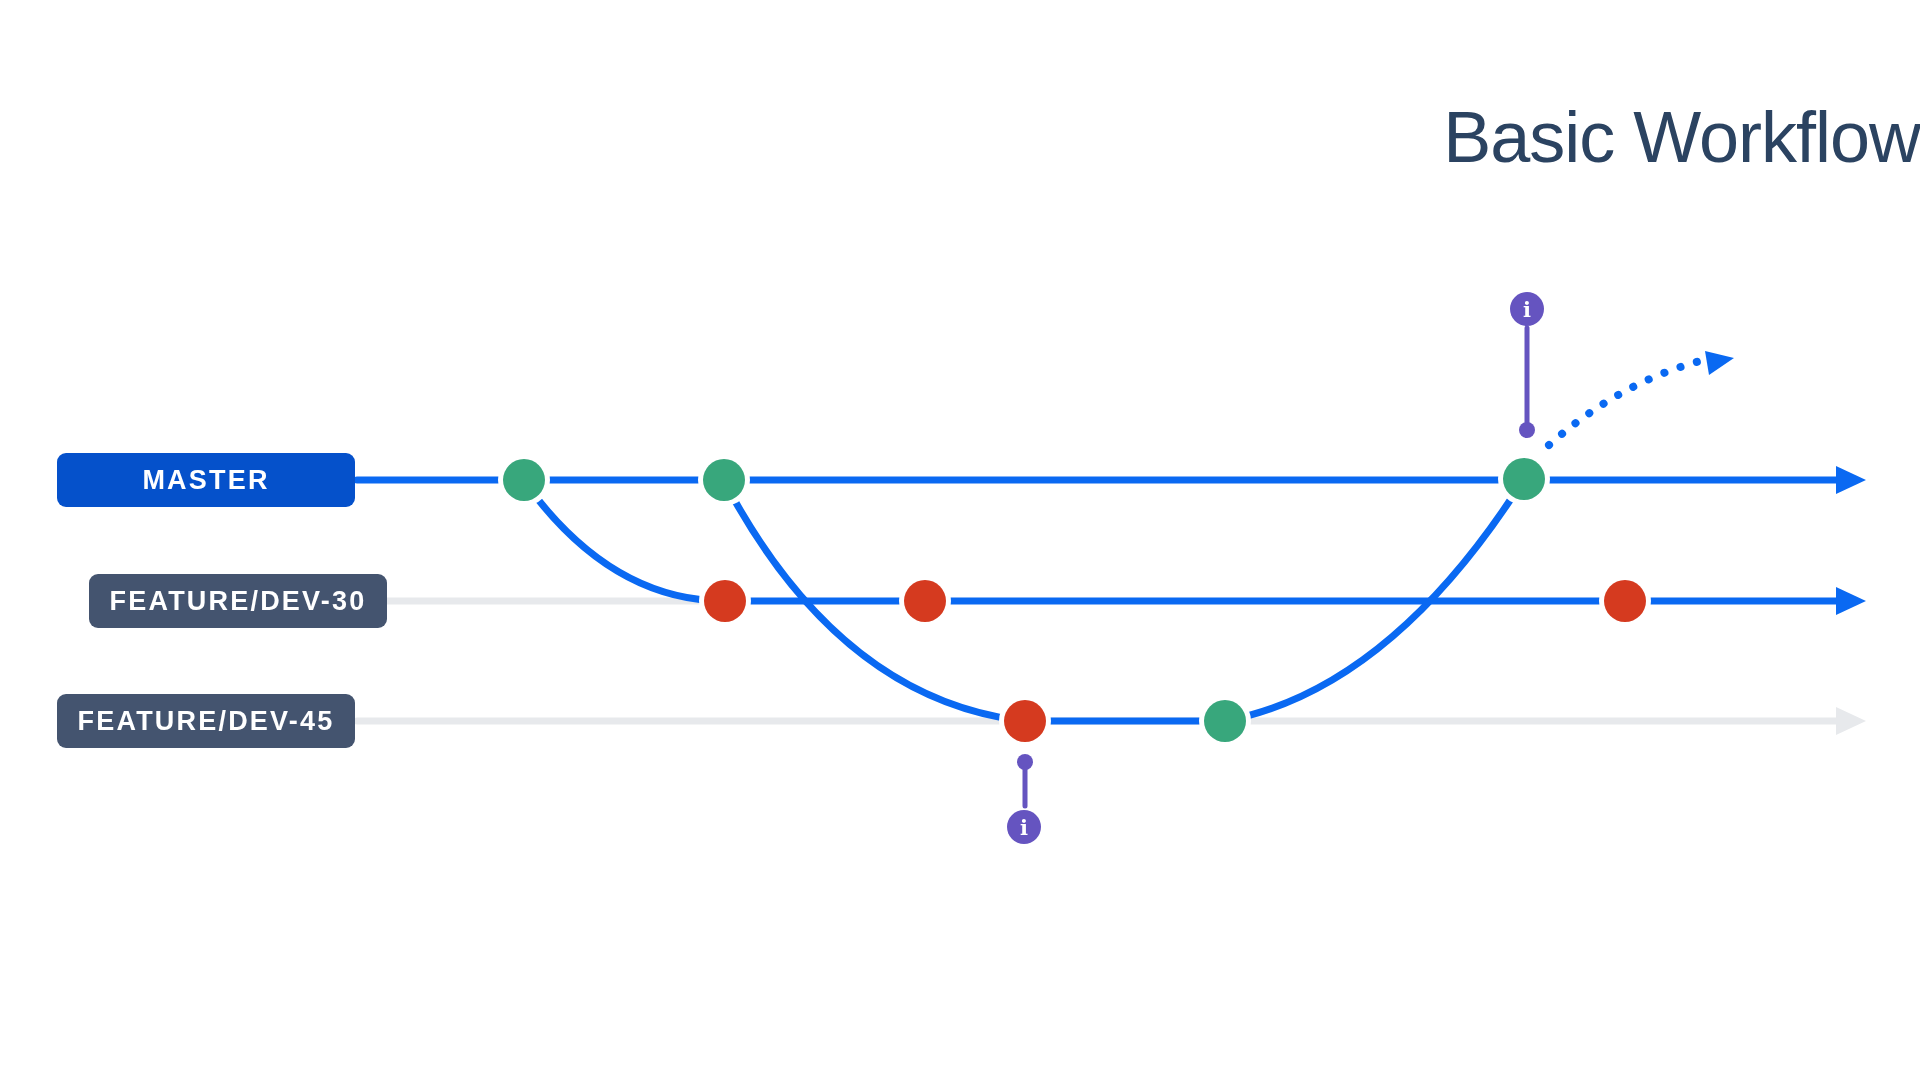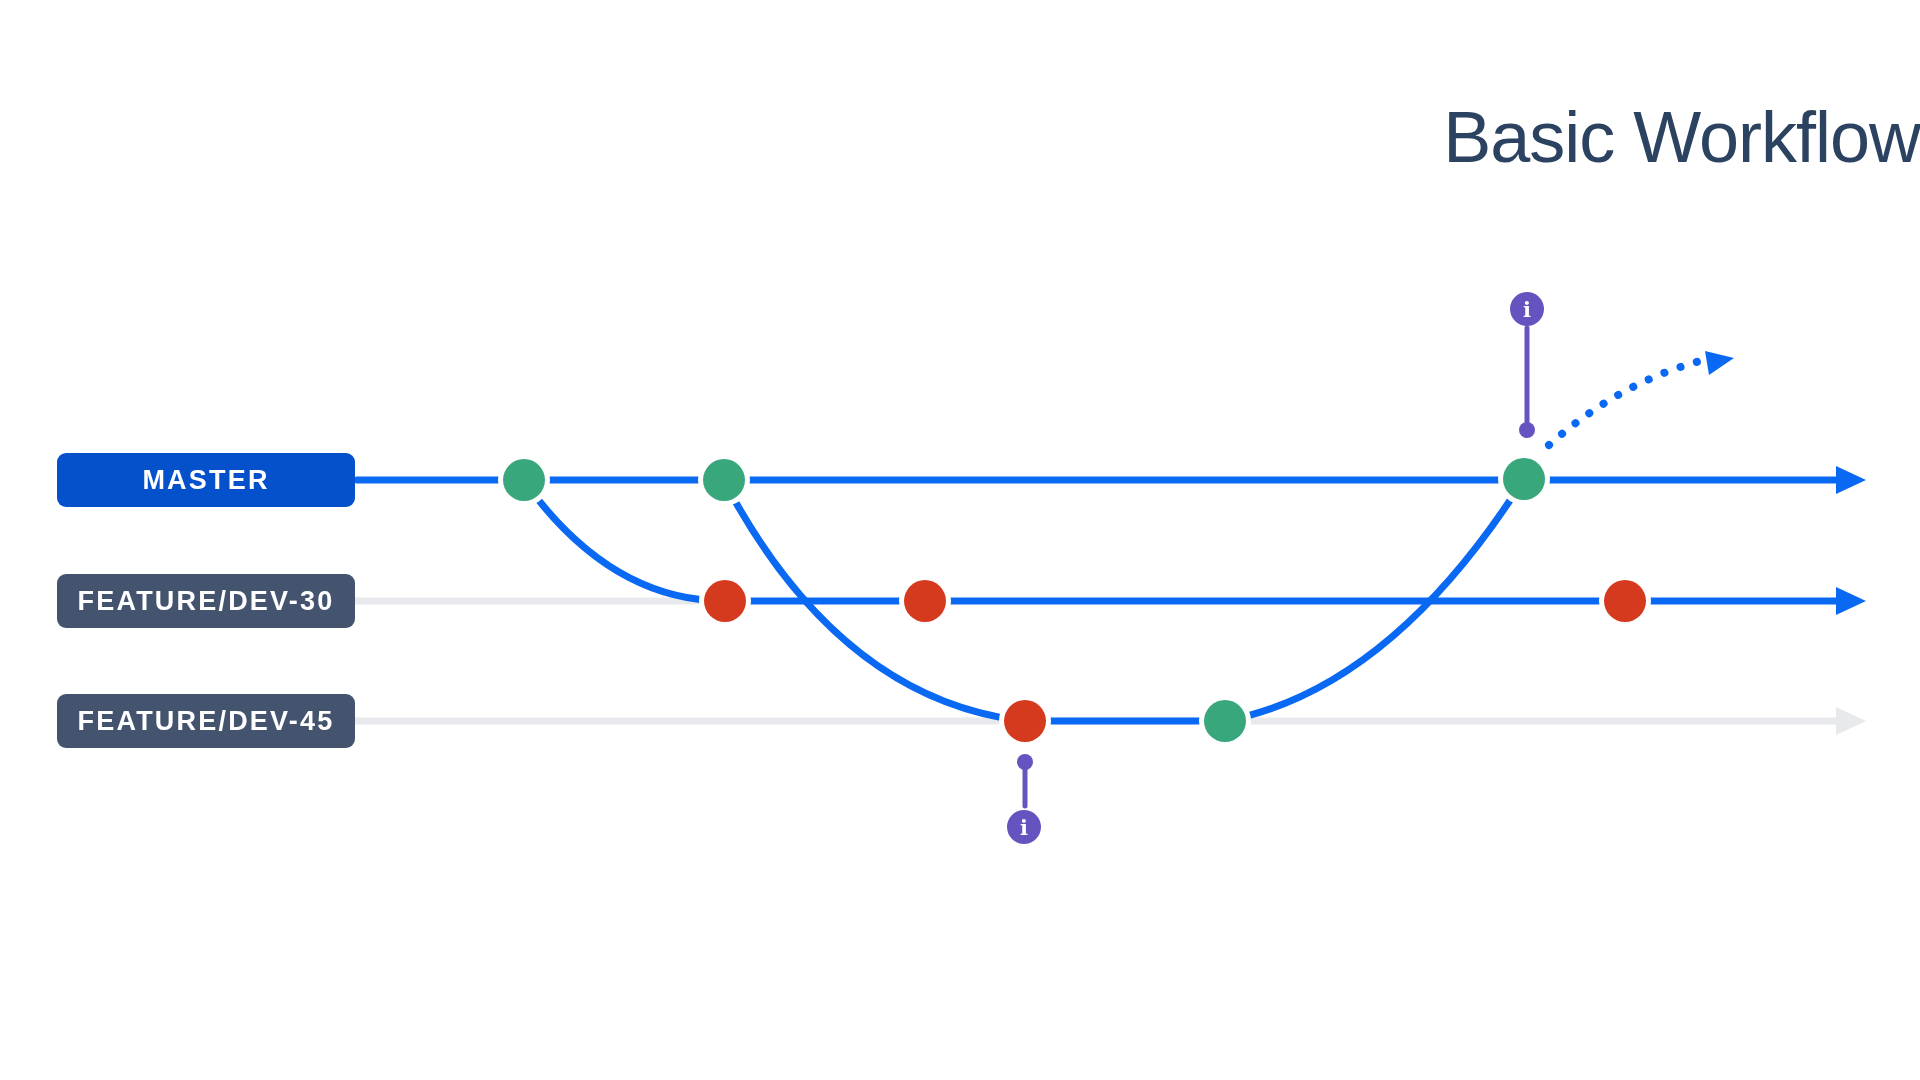--- a/index.html
+++ b/index.html
@@ -36,21 +36,21 @@
     display: flex;
     align-items: center;
     justify-content: center;
     color: var(--c-badge_text, #fff);
     font-weight: 700;
     font-size: 27px;
     letter-spacing: 2.2px;
     box-sizing: border-box;
   }
   #badge-master  { top: 453px; background: var(--c-master_badge, #0551CB); }
-  #badge-dev30   { top: 574px; background: var(--c-branch_badge, #44546F); }
+  #badge-dev30   { top: 574px; background: var(--c-branch_badge, #44546F); margin-left: 32px; }
   #badge-dev45   { top: 694px; background: var(--c-branch_badge, #44546F); align-items: center; }
   .note {
     position: absolute;
     font-size: 30px;
     line-height: 34px;
     color: var(--c-annotation_text, #1E3A5F);
     white-space: nowrap;
   }
   #note-keep-master-green { top: 292px; right: 447px; text-align: right; }
   #note-experiment        { top: 810px; left: 1055px; }

